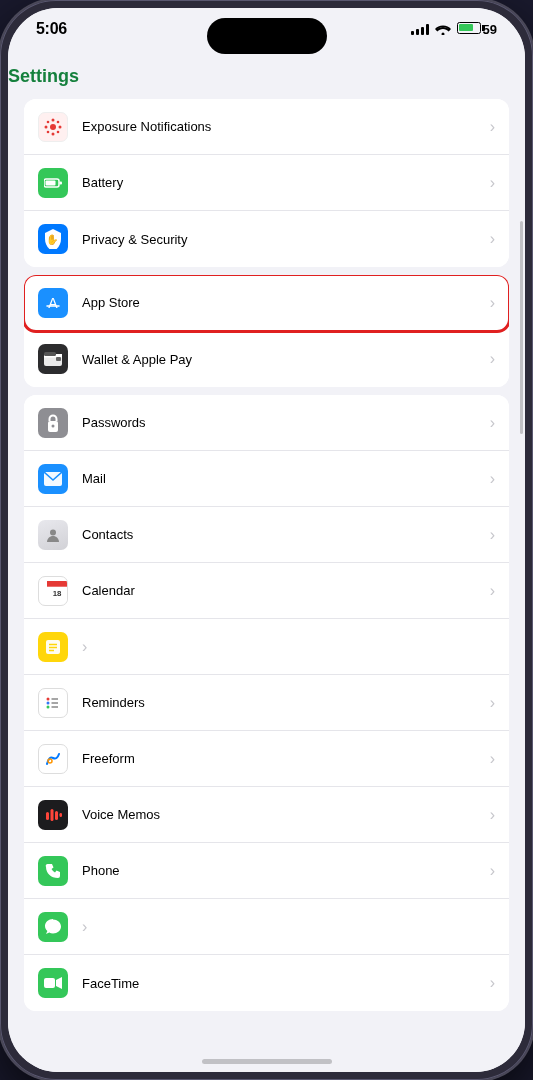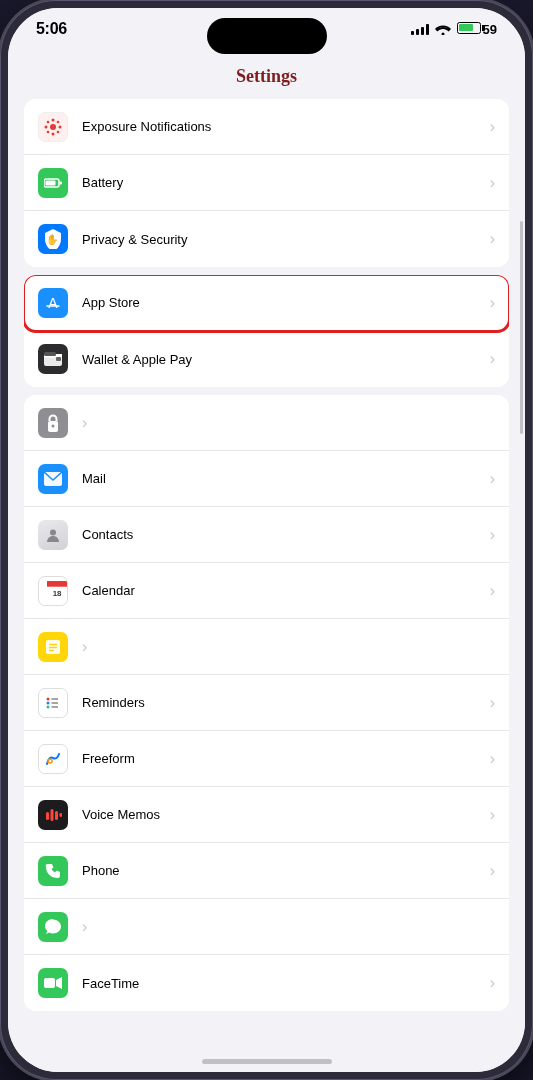--- a/index.html
+++ b/index.html
@@ -154,27 +154,25 @@
 
     
     .main-content {
       background: #f2f2f7;
       height: calc(100% - 50px);
       overflow: hidden;
     }
 
     
     .page-title {
-      text-align: center;
       font-size: 18px;
       font-weight: 600;
-      color: #7f1d1d;
+      color: #15803d;
       padding: 8px 0 12px;
       background: #f2f2f7;
-      font-family: Liberation Serif, serif;
     }
 
     
     .settings-group {
       background: #fff;
       border-radius: 12px;
       margin: 0 16px 8px;
       overflow: hidden;
     }
 
@@ -379,20 +377,21 @@
       <div class="settings-group">
 
         <div class="settings-row">
           <div class="row-icon icon-passwords">
             <svg width="14" height="18" viewBox="0 0 14 18">
               <rect x="2" y="7" width="10" height="11" rx="2" fill="white"></rect>
               <path d="M3.5 7V5a3.5 3.5 0 0 1 7 0v2" fill="none" stroke="white" stroke-width="2"></path>
               <circle cx="7" cy="12" r="1.5" fill="#8e8e93"></circle>
             </svg>
           </div>
+          <span class="row-label">Passwords</span>
           <span class="row-chevron">›</span>
         </div>
 
         <div class="settings-row">
           <div class="row-icon icon-mail">
             <svg width="18" height="14" viewBox="0 0 18 14">
               <rect x="0" y="0" width="18" height="14" rx="2" fill="white" opacity="0.95"></rect>
               <polyline points="0,0 9,8 18,0" fill="none" stroke="#1a90ff" stroke-width="1.5"></polyline>
             </svg>
           </div>

